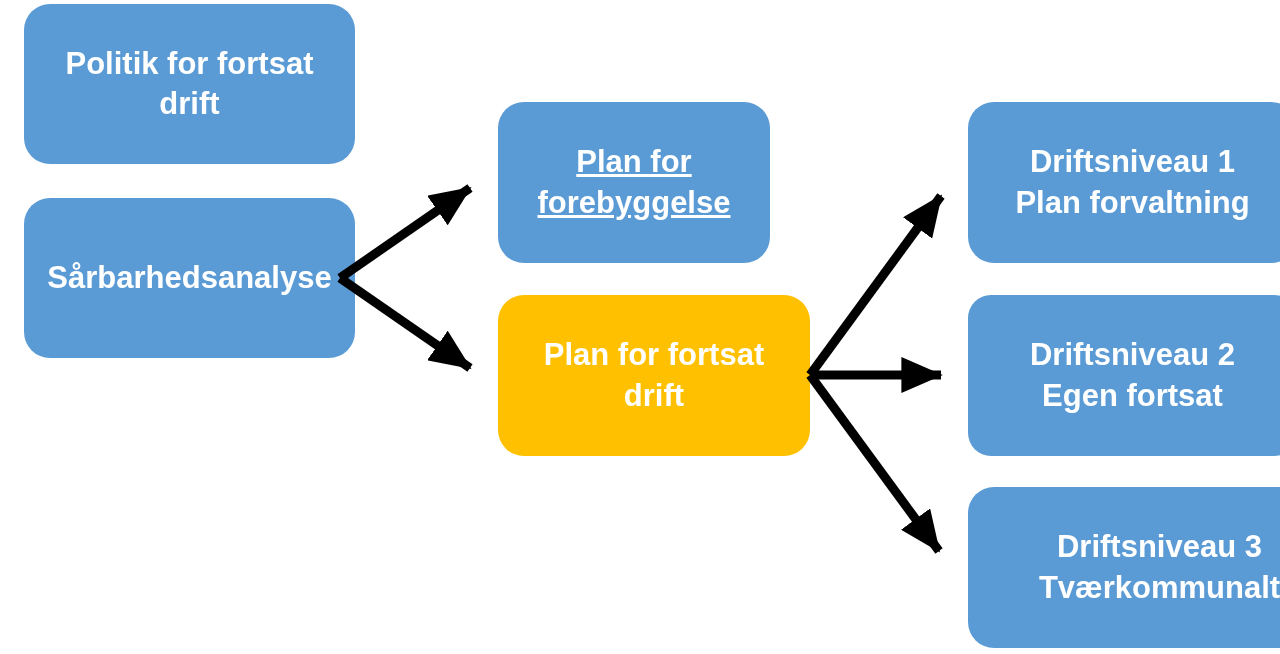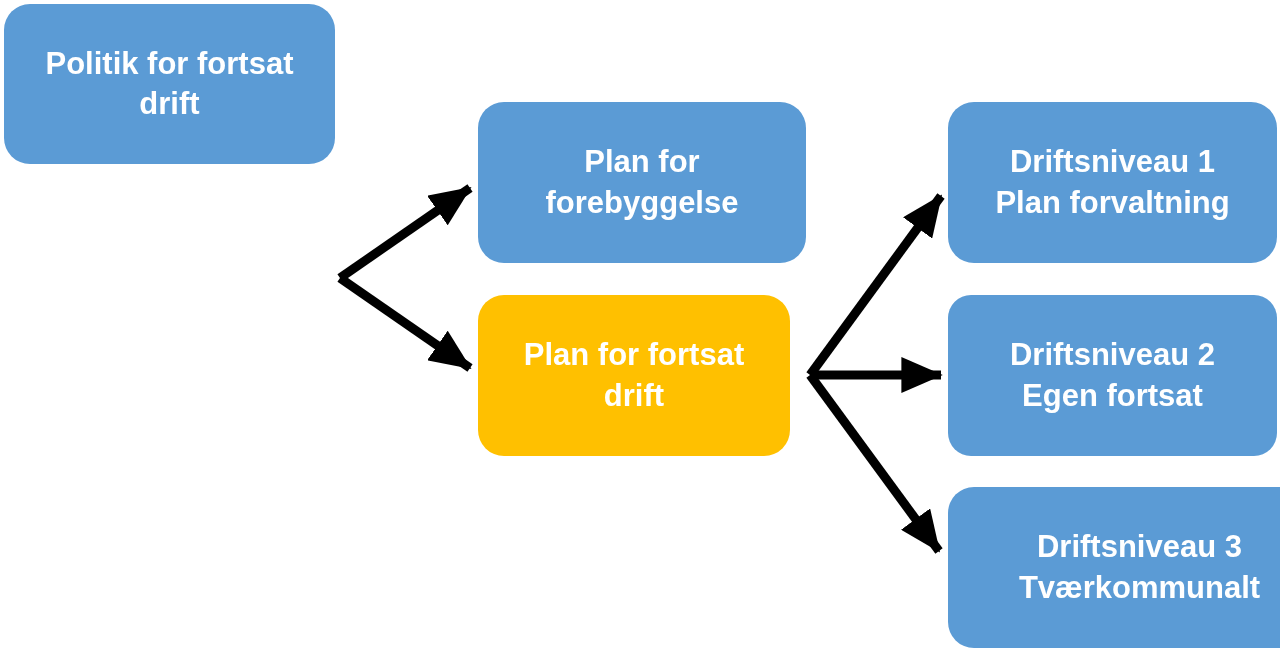--- a/index.html
+++ b/index.html
@@ -22,36 +22,37 @@
     flex-direction: column;
     align-items: center;
     justify-content: center;
     text-align: center;
     color: #ffffff;
     font-weight: bold;
     font-size: 31px;
     line-height: 1.3;
     box-sizing: border-box;
     padding: 22px 10px;
+    margin-left: 20px;
   }
   .node.blue   { background: #5b9bd5; }
   .node.orange { background: #ffc000; }
   .lbl.wrap { white-space: pre-line; }
   .two-line { }
   .arrows {
     position: absolute;
     left: 0;
     top: 0;
     pointer-events: none;
     z-index: 5;
   }
   
   #n-politik    { left:   4px; top:   4px; width: 331px; height: 160px; }
   #n-saarbar    { left:   4px; top: 198px; width: 331px; height: 160px; }
-  #n-forebyg    { left: 478px; top: 102px; width: 328px; height: 161px; }
+  #n-forebyg    { left: 478px; top: 102px; width: 272px; height: 161px; text-decoration: underline; }
   #n-fortsat    { left: 478px; top: 295px; width: 312px; height: 161px; }
   #n-drift1     { left: 948px; top: 102px; width: 329px; height: 161px; }
   #n-drift2     { left: 948px; top: 295px; width: 329px; height: 161px; border-radius: 23px; }
   #n-drift3     { left: 948px; top: 487px; width: 383px; height: 161px; }
 </style>
 </head>
 <body>
 
 <div class="canvas">
 
@@ -68,20 +69,23 @@
       <line x1="810" y1="375" x2="941" y2="375" marker-end="url(#ah)"></line>
       <line x1="810" y1="375" x2="939" y2="551" marker-end="url(#ah)"></line>
     </g>
   </svg>
 
   <div class="node blue" id="n-politik">
     <span class="lbl wrap">Politik for fortsat
 drift</span>
   </div>
 
+  <div class="node blue" id="n-saarbar">
+    <span class="lbl">Sårbarhedsanalyse</span>
+  </div>
 
   <div class="node blue" id="n-forebyg">
     <span class="lbl wrap">Plan for
 forebyggelse</span>
   </div>
 
   <div class="node orange" id="n-fortsat">
     <span class="lbl wrap">Plan for fortsat
 drift</span>
   </div>

